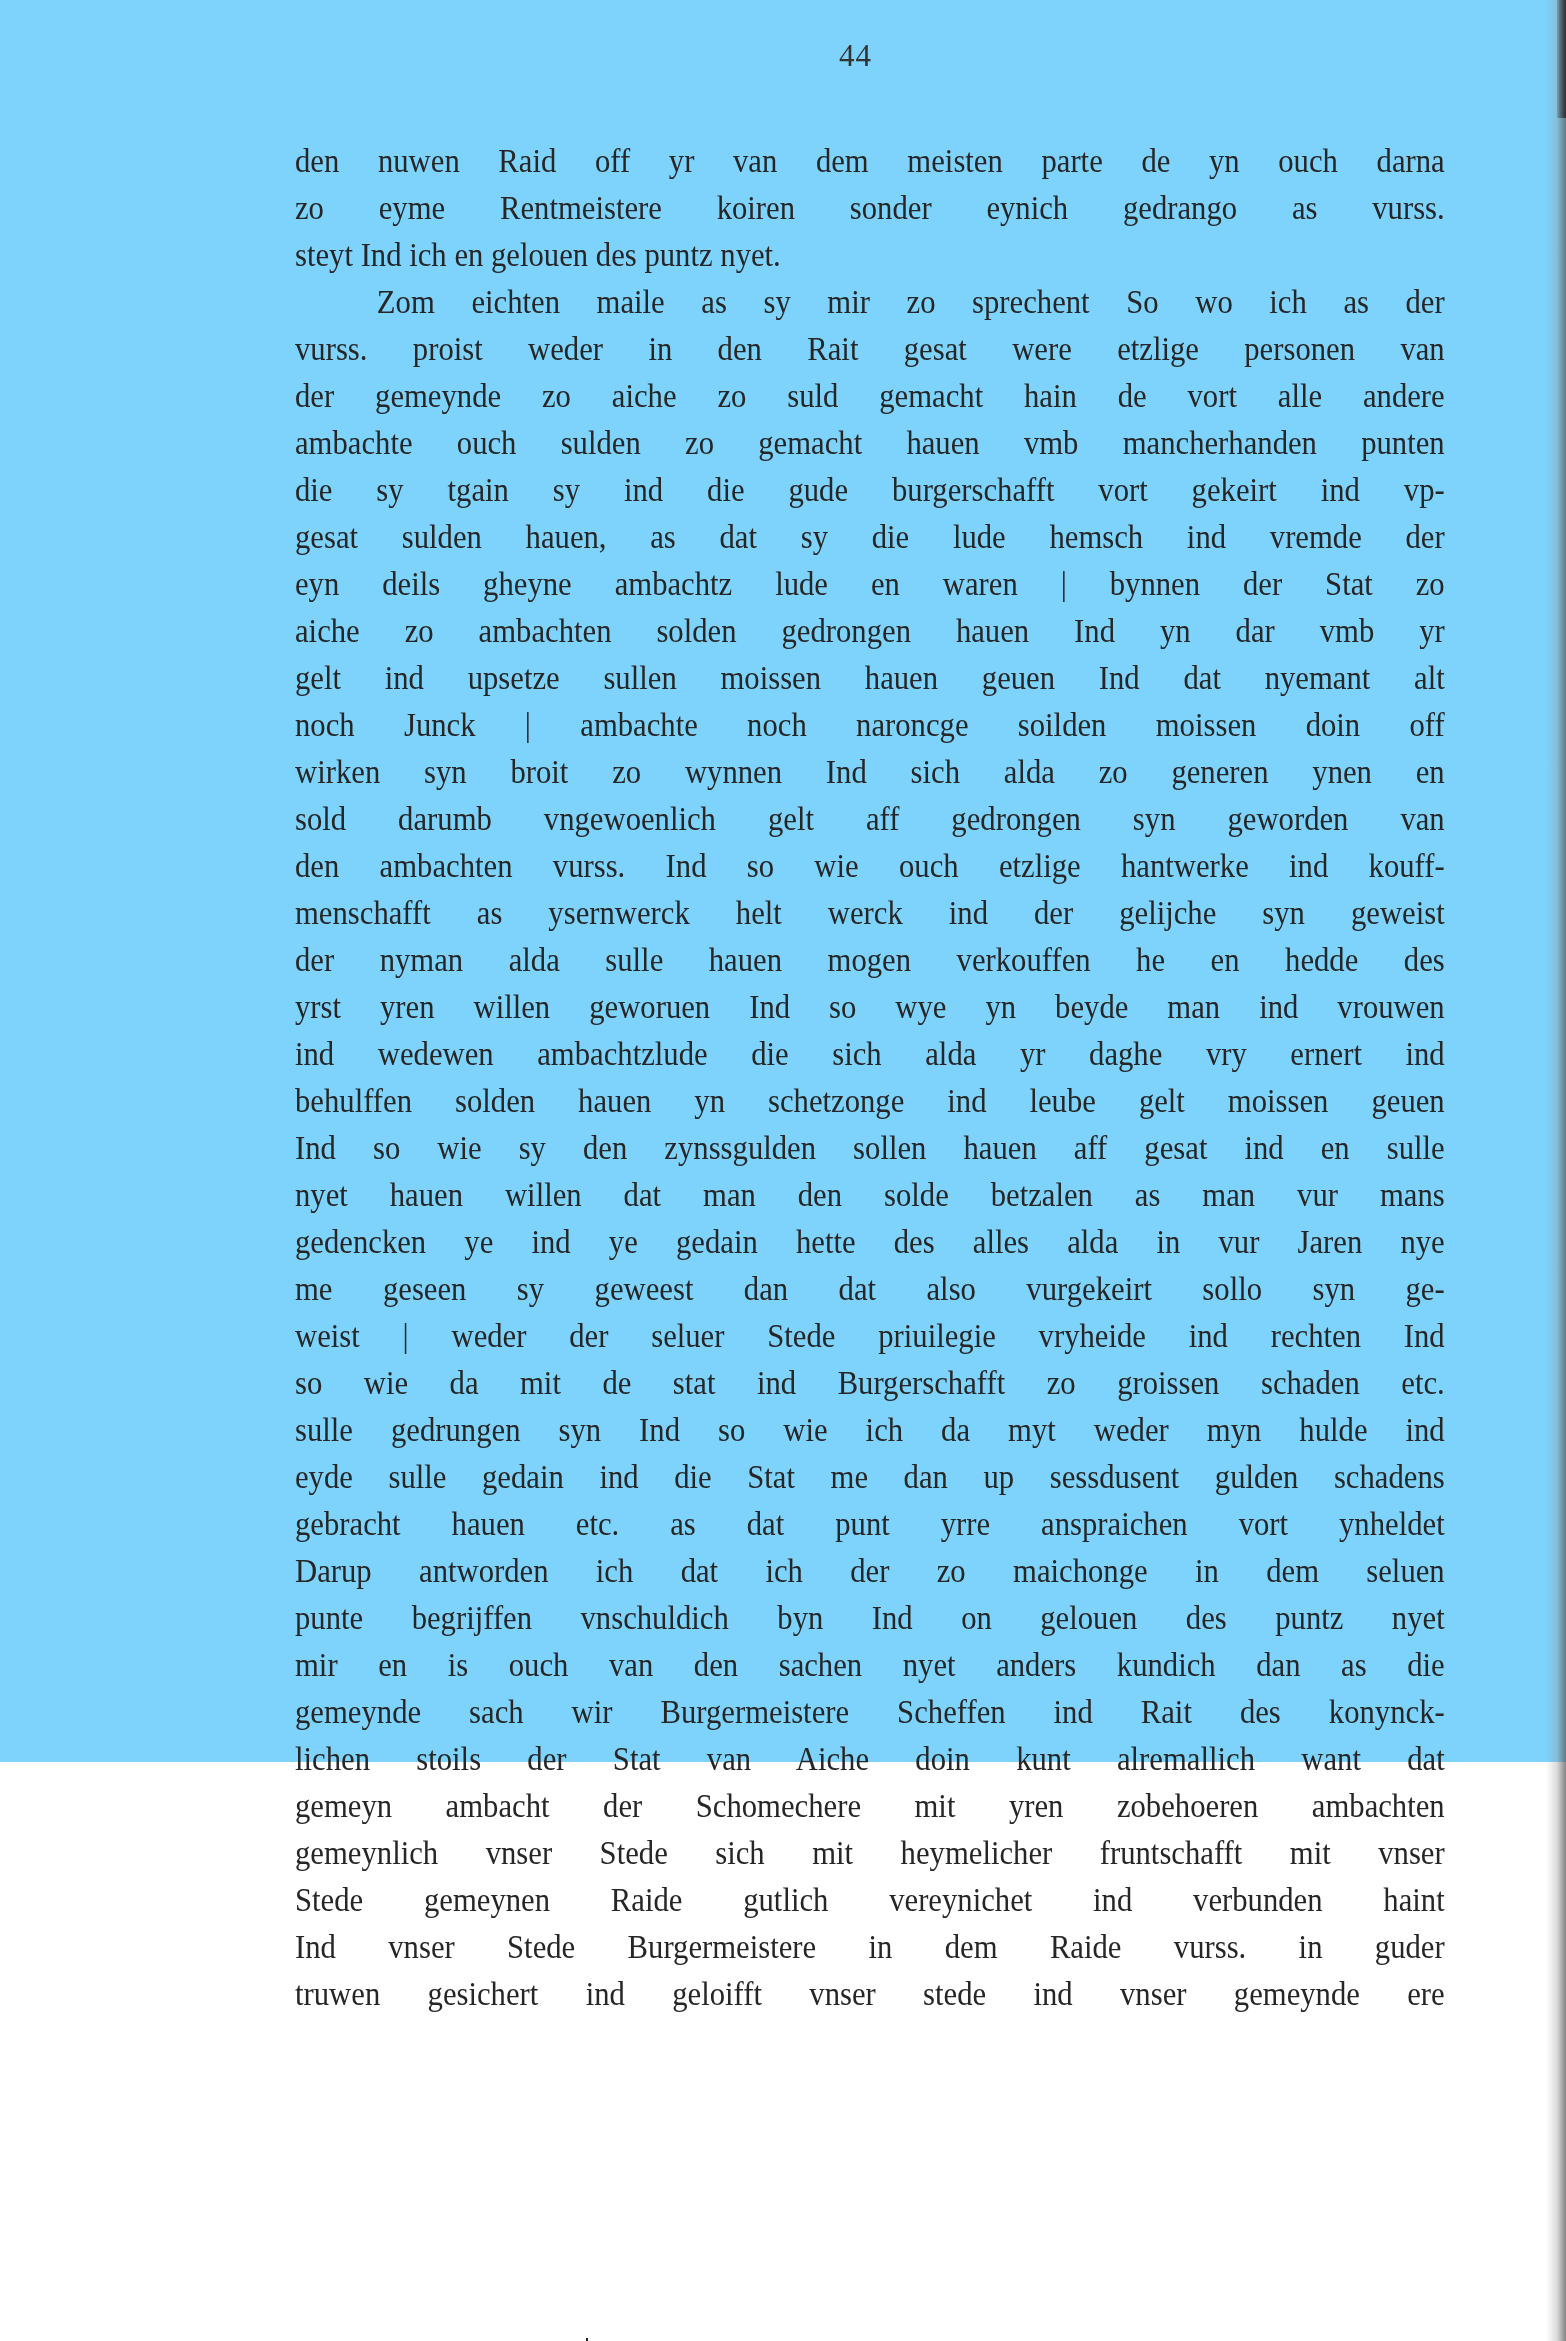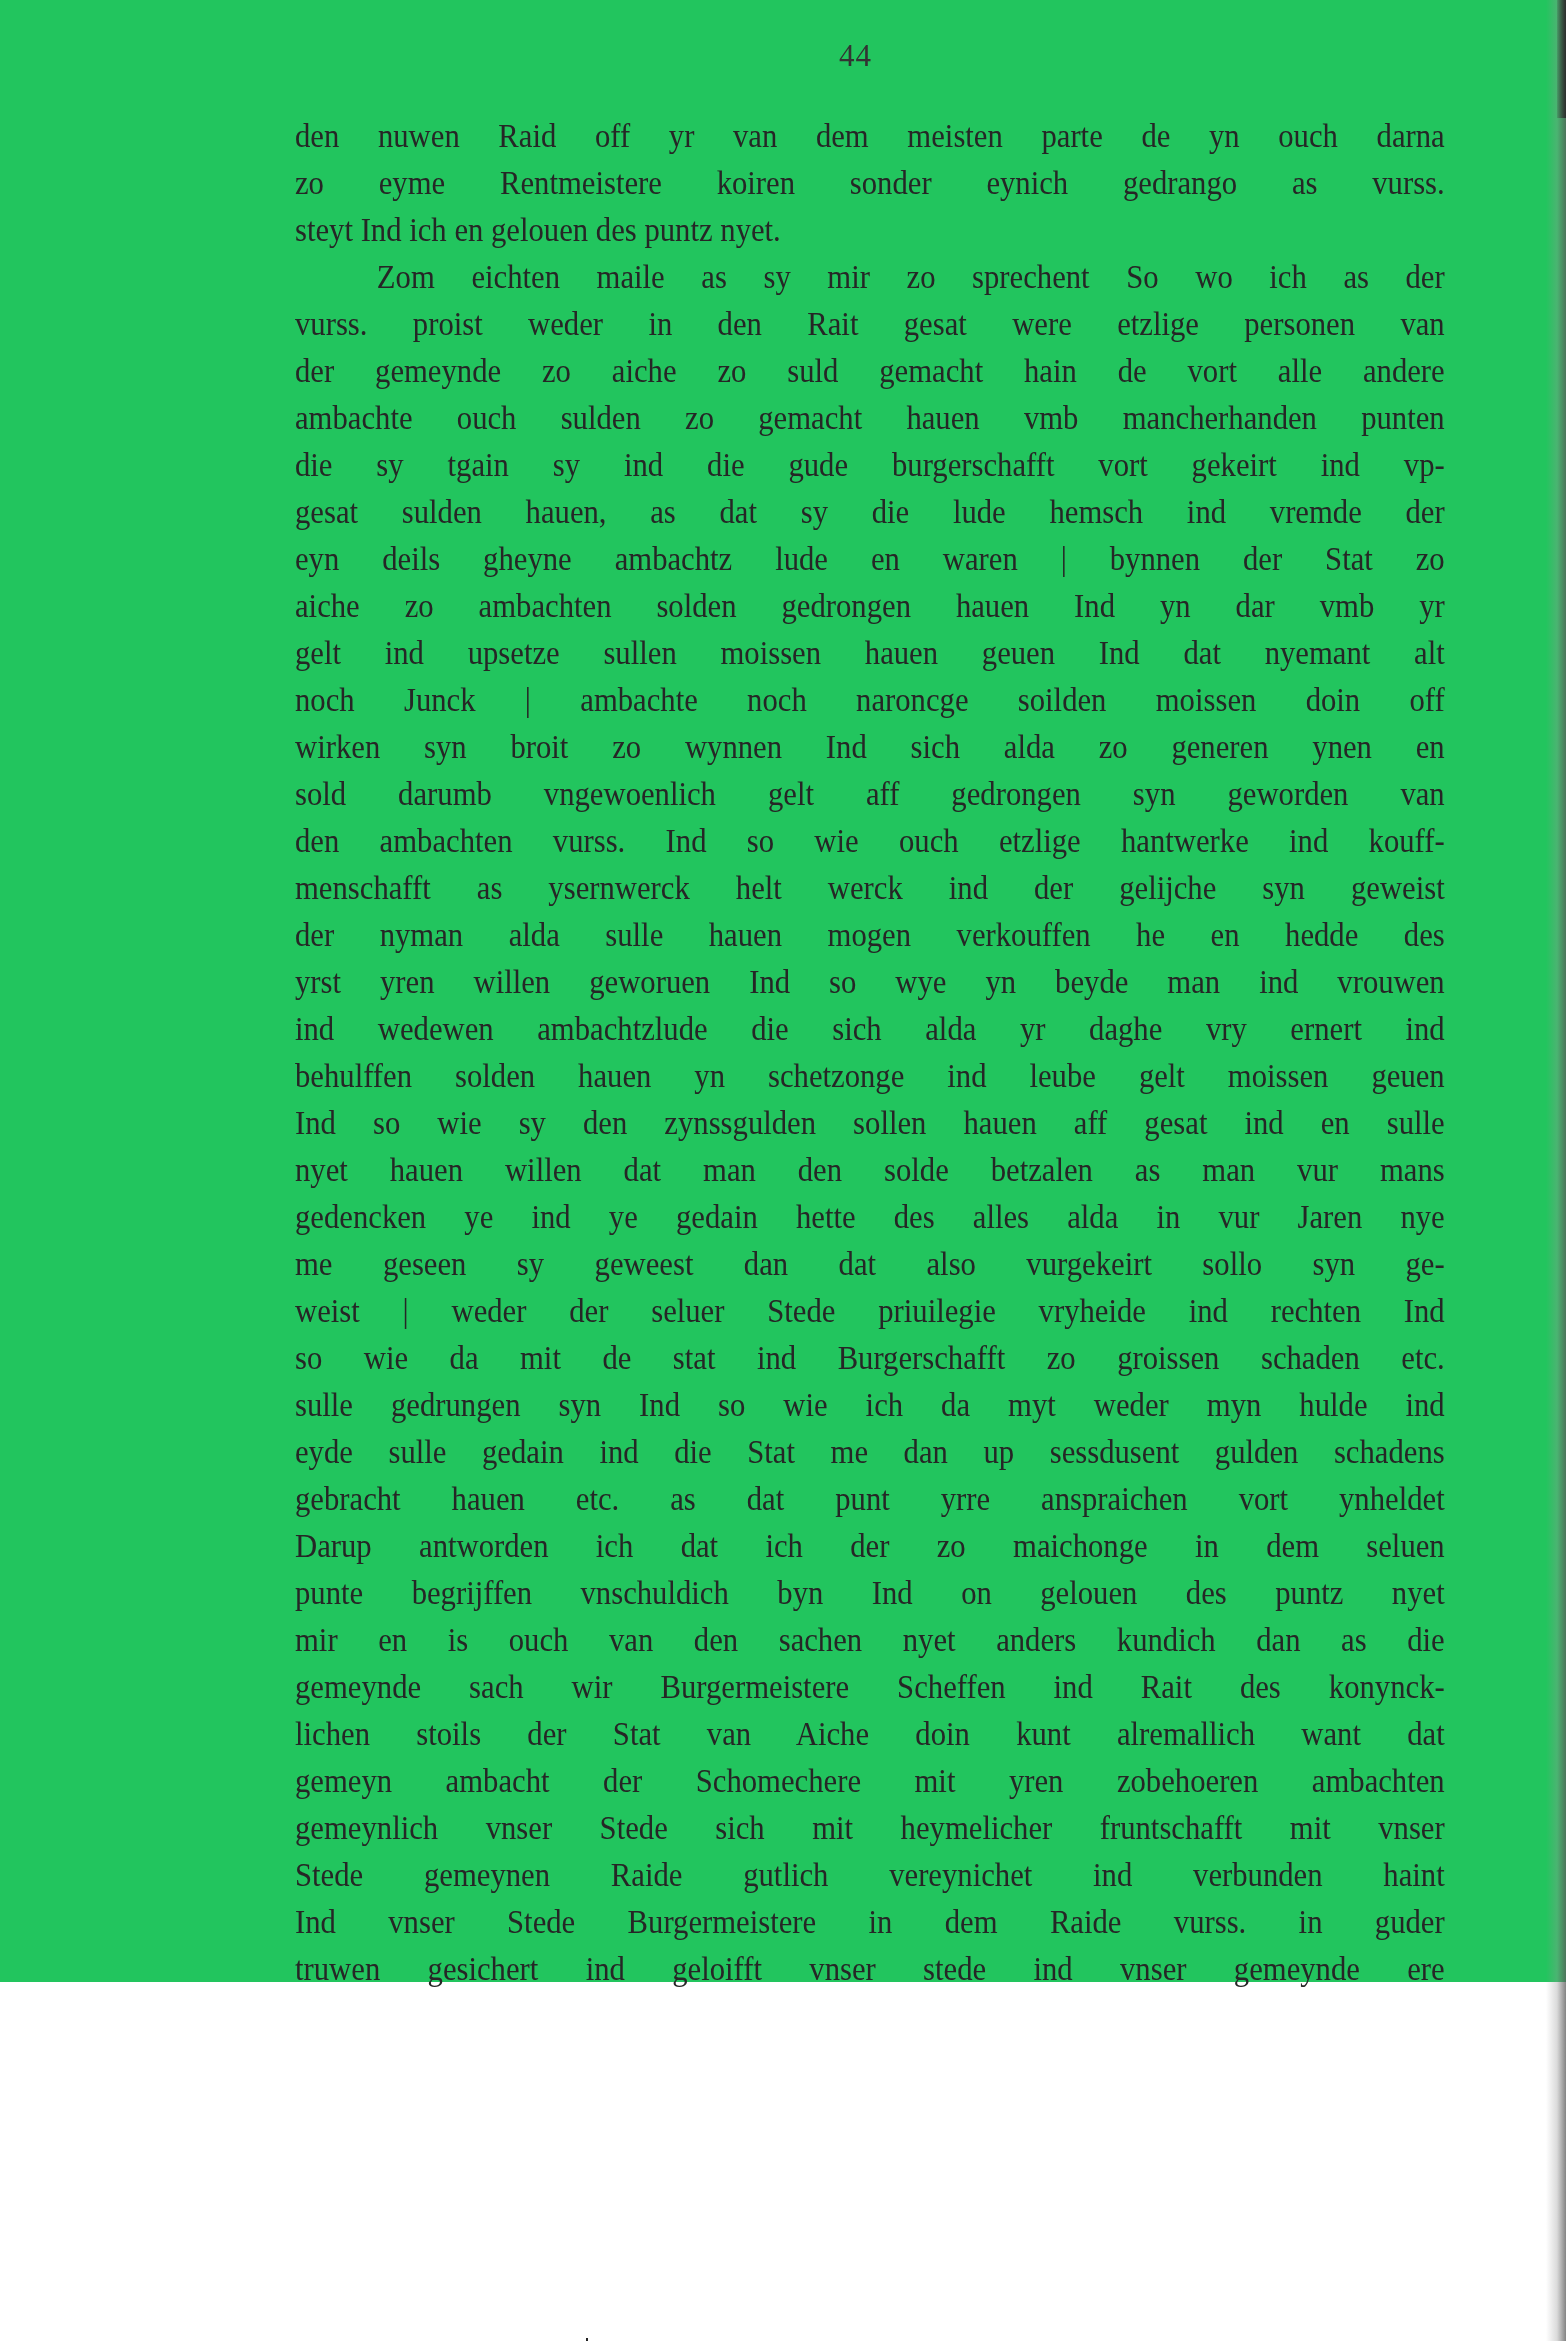--- a/index.html
+++ b/index.html
@@ -11,22 +11,22 @@
       width: 1566px;
       height: 2342px;
       position: relative;
       overflow: hidden;
     }
     .page {
       position: absolute;
       left: 0;
       top: 0;
       width: 1566px;
-      height: 1982px;
-      background: #22c55e;
+      height: 1762px;
+      background: #7dd3fc;
     }
     .edge-shadow {
       position: absolute;
       top: 0;
       right: 0;
       width: 19.7px;
       height: 2342px;
       background: linear-gradient(to right, rgba(255,255,255,0) 0%, rgba(150,150,150,0.35) 55%, rgba(90,90,90,0.75) 100%);
     }
     .edge-shadow-top {
@@ -44,21 +44,21 @@
       width: 1711px;
       text-align: center;
       font-family: "Liberation Serif", serif;
       font-size: 31px;
       color: #333;
       letter-spacing: 1px;
     }
     .text-block {
       position: absolute;
       left: 295px;
-      top: 113px;
+      top: 138px;
       width: 1150px;
       font-family: "Liberation Serif", serif;
       font-size: 33px;
       line-height: 47px;
       color: #262626;
     }
     .line {
       display: block;
       white-space: nowrap;
       text-align: justify;

